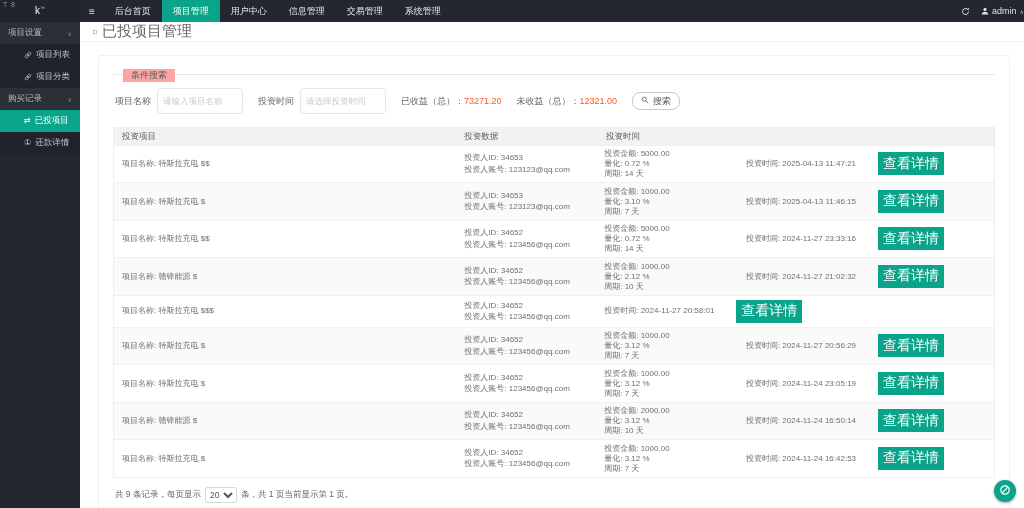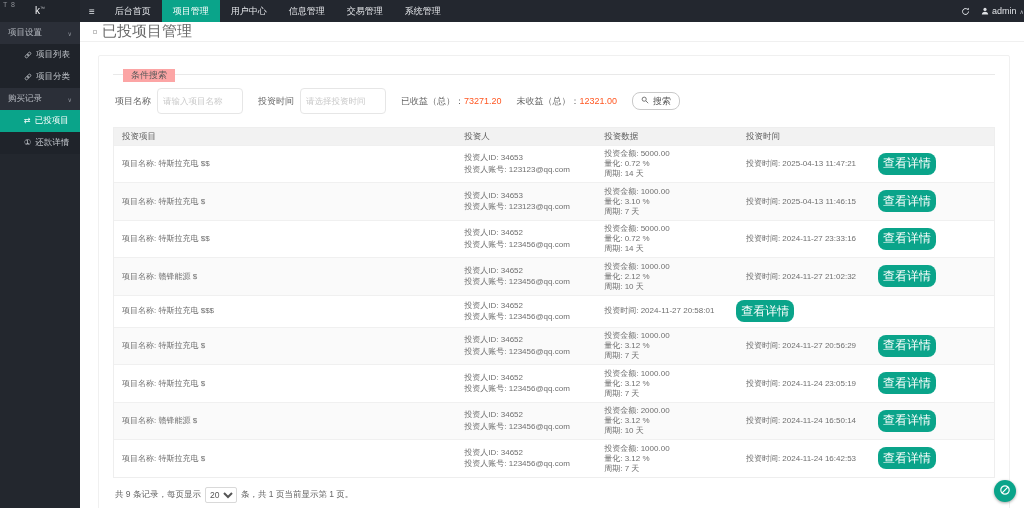--- a/index.html
+++ b/index.html
@@ -52,21 +52,21 @@
   
   .tbl { margin-top:2px; border:1px solid #eee; font-size:8px; color:#6f6f6f; }
   .t-row { display:flex; align-items:center; border-top:1px solid #f0f0f0; min-height:32px; }
   .t-head { background:#f2f2f2; color:#5c5c5c; border-top:none; min-height:15px; font-size:8.5px; }
   .t-cell { padding:3px 8px; line-height:9.5px; }
   .t-head .t-cell { padding:3.5px 8px; }
   .c1 { width:38.9%; } .c2 { width:15.9%; } .c3 { width:16.1%; } .c4 { width:15%; } .c5 { width:14.1%; }
   .cell-line { white-space:nowrap; overflow:hidden; }
   .c3 .cell-line { margin:0.5px 0; }
   .striped { background:#fafafa; }
-  .detail-btn { background:var(--accent,#0aa48a); color:#fff; border:none; border-radius:8px; font-size:12px; padding:2.5px 5px; cursor:pointer; white-space:nowrap; font-family:inherit; }
+  .detail-btn { background:var(--accent,#0aa48a); color:#fff; border:none; border-radius:0; font-size:14px; padding:2.5px 5px; cursor:pointer; white-space:nowrap; font-family:inherit; }
 
   .tbl-footer { display:flex; align-items:center; gap:4px; padding:9px 2px 2px; font-size:8.5px; color:#666; }
   .tbl-footer select { height:16px; font-size:8.5px; border:1px solid #d9d9d9; border-radius:2px; color:#555; background:#fff; outline:none; font-family:inherit; }
 
   
   .fab { position:absolute; right:8px; bottom:6px; width:22px; height:22px; border-radius:50%; background:var(--accent,#0aa48a); display:flex; align-items:center; justify-content:center; cursor:pointer; box-shadow:0 1px 3px rgba(0,0,0,.35); z-index:9; }
 </style>
 </head>
 <body>
 
@@ -194,21 +194,20 @@
                 </svg>
             </span>
             <span>搜索</span>
           </button>
         </div>
       </div>
 
       <div class="tbl">
         <div class="t-row t-head">
           <div class="t-cell c1">投资项目</div>
-          <div class="t-cell c2">投资人</div>
           <div class="t-cell c3">投资数据</div>
           <div class="t-cell c4">投资时间</div>
           <div class="t-cell c5"></div>
         </div>
         <div>
   <div class="t-row">
     <div class="t-cell c1">
       <div class="cell-line"><span>项目名称: </span><span>特斯拉充电 $$</span></div>
     </div>
     <div class="t-cell c2">

